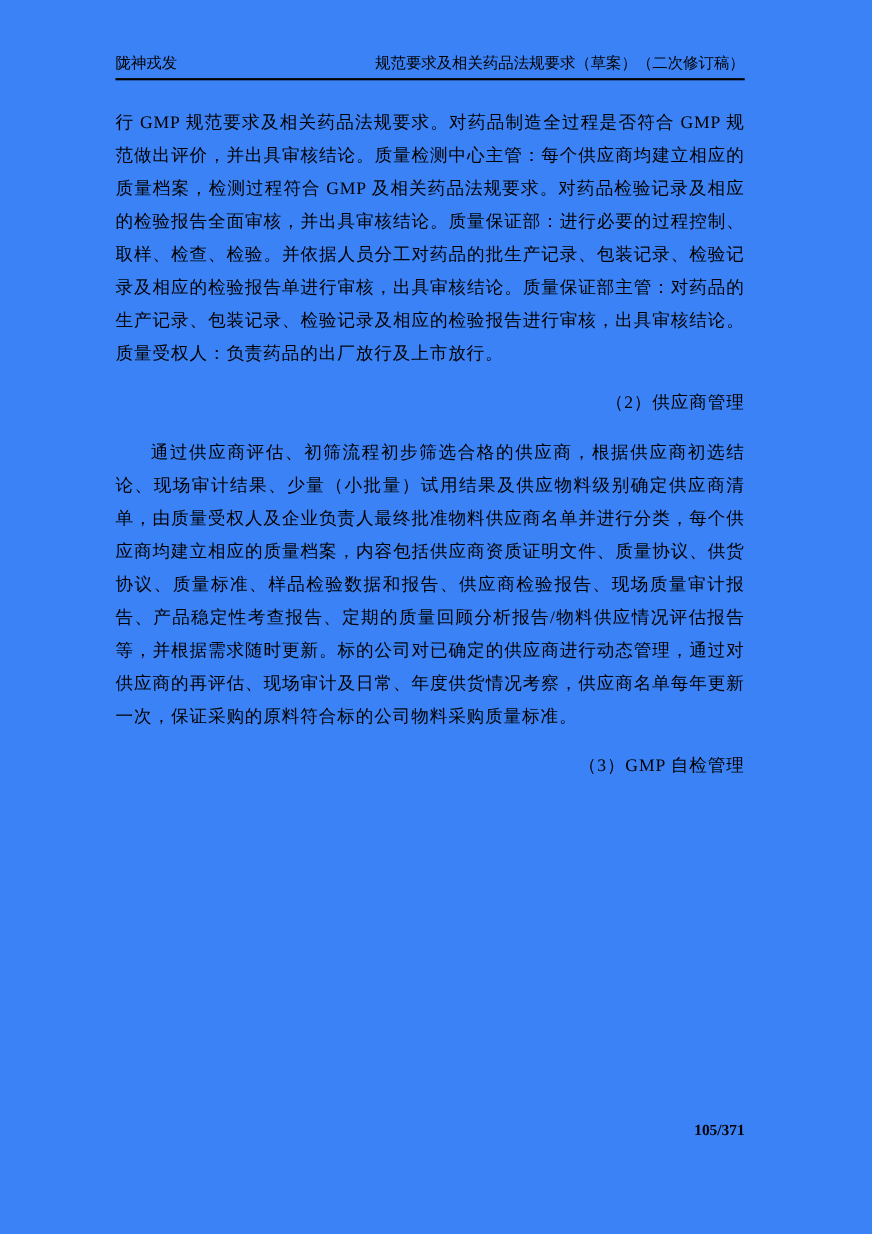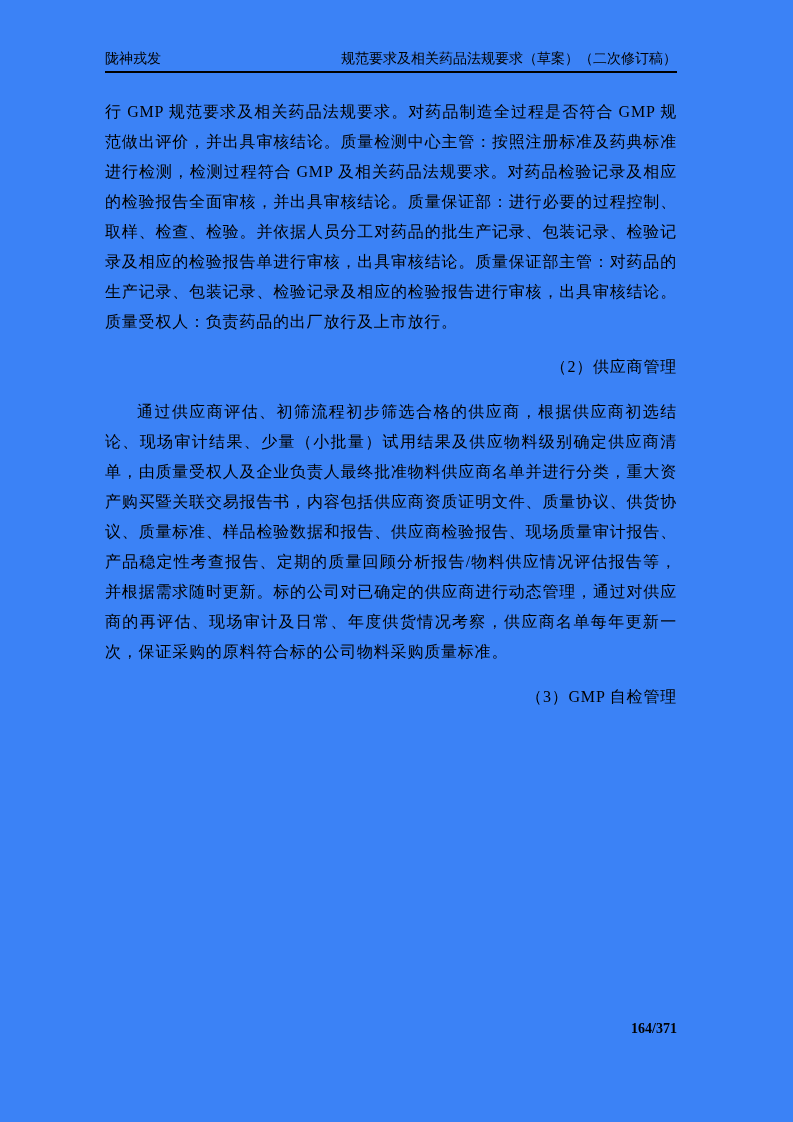--- a/index.html
+++ b/index.html
@@ -72,23 +72,23 @@
 
 <div class="page">
 
   <div class="header">
     <span>陇神戎发</span>
     <span>规范要求及相关药品法规要求（草案）（二次修订稿）</span>
   </div>
   <div class="header-rule"></div>
 
   <div class="doc-body">
-    <p class="continuation">行 GMP 规范要求及相关药品法规要求。对药品制造全过程是否符合 GMP 规范做出评价，并出具审核结论。质量检测中心主管：按照注册标准及药典标准进行检测，检测过程符合 GMP 及相关药品法规要求。对药品检验记录及相应的检验报告全面审核，并出具审核结论。质量保证部：进行必要的过程控制、取样、检查、检验。并依据人员分工对药品的批生产记录、包装记录、检验记录及相应的检验报告单进行审核，出具审核结论。质量保证部主管：对药品的生产记录、包装记录、检验记录及相应的检验报告进行审核，出具审核结论。质量受权人：负责药品的出厂放行及上市放行。</p>
+    <p class="continuation">行 GMP 规范要求及相关药品法规要求。对药品制造全过程是否符合 GMP 规范做出评价，并出具审核结论。质量检测中心主管：每个供应商均建立相应的质量档案，检测过程符合 GMP 及相关药品法规要求。对药品检验记录及相应的检验报告全面审核，并出具审核结论。质量保证部：进行必要的过程控制、取样、检查、检验。并依据人员分工对药品的批生产记录、包装记录、检验记录及相应的检验报告单进行审核，出具审核结论。质量保证部主管：对药品的生产记录、包装记录、检验记录及相应的检验报告进行审核，出具审核结论。质量受权人：负责药品的出厂放行及上市放行。</p>
     <p class="heading">（2）供应商管理</p>
-    <p>通过供应商评估、初筛流程初步筛选合格的供应商，根据供应商初选结论、现场审计结果、少量（小批量）试用结果及供应物料级别确定供应商清单，由质量受权人及企业负责人最终批准物料供应商名单并进行分类，重大资产购买暨关联交易报告书，内容包括供应商资质证明文件、质量协议、供货协议、质量标准、样品检验数据和报告、供应商检验报告、现场质量审计报告、产品稳定性考查报告、定期的质量回顾分析报告/物料供应情况评估报告等，并根据需求随时更新。标的公司对已确定的供应商进行动态管理，通过对供应商的再评估、现场审计及日常、年度供货情况考察，供应商名单每年更新一次，保证采购的原料符合标的公司物料采购质量标准。</p>
+    <p>通过供应商评估、初筛流程初步筛选合格的供应商，根据供应商初选结论、现场审计结果、少量（小批量）试用结果及供应物料级别确定供应商清单，由质量受权人及企业负责人最终批准物料供应商名单并进行分类，每个供应商均建立相应的质量档案，内容包括供应商资质证明文件、质量协议、供货协议、质量标准、样品检验数据和报告、供应商检验报告、现场质量审计报告、产品稳定性考查报告、定期的质量回顾分析报告/物料供应情况评估报告等，并根据需求随时更新。标的公司对已确定的供应商进行动态管理，通过对供应商的再评估、现场审计及日常、年度供货情况考察，供应商名单每年更新一次，保证采购的原料符合标的公司物料采购质量标准。</p>
     <p class="heading">（3）GMP 自检管理</p>
   </div>
 
   <div class="footer">
-    <span>164/371</span>
+    <span>105/371</span>
   </div>
 
 </div>
 
 </body></html>

